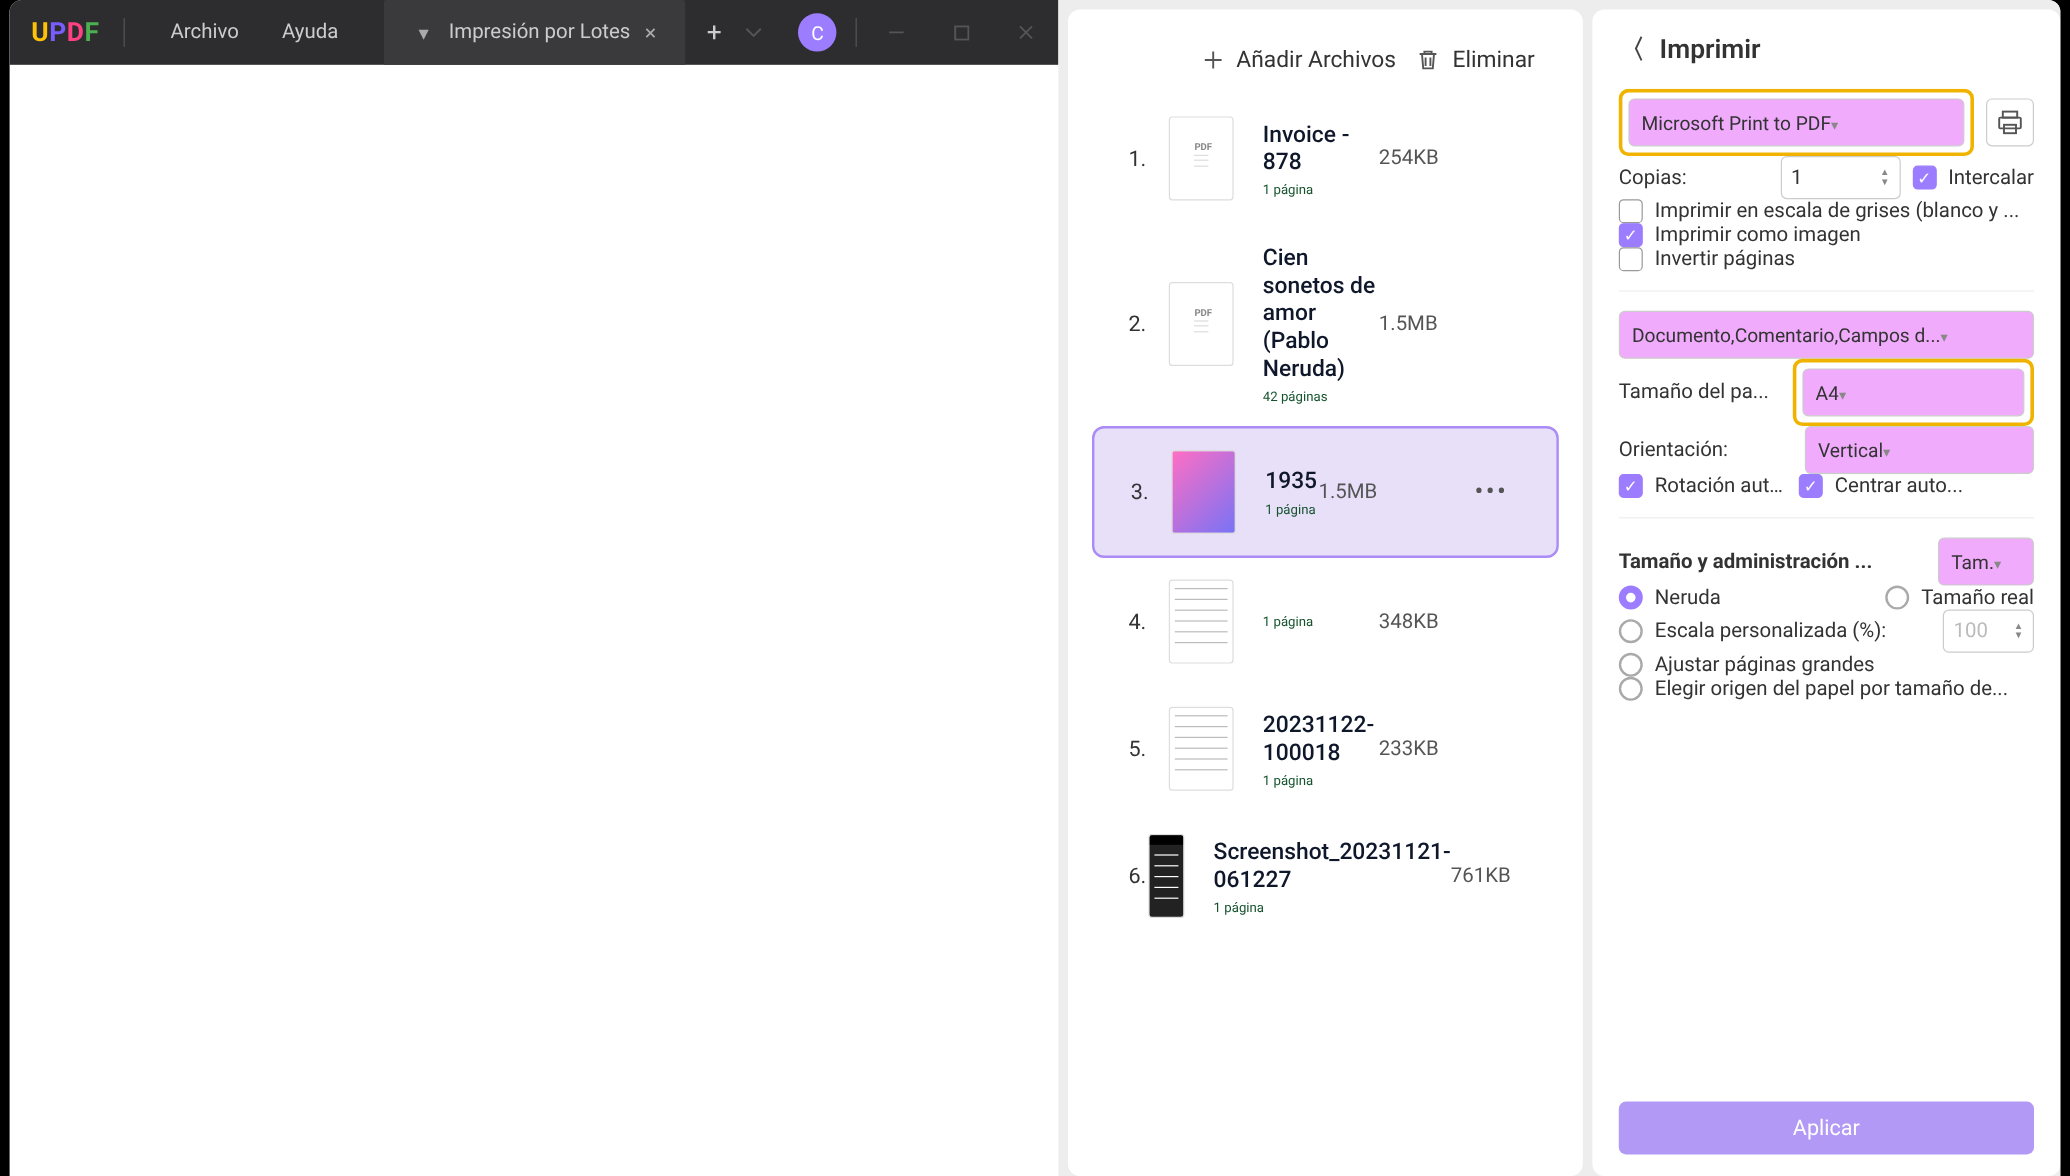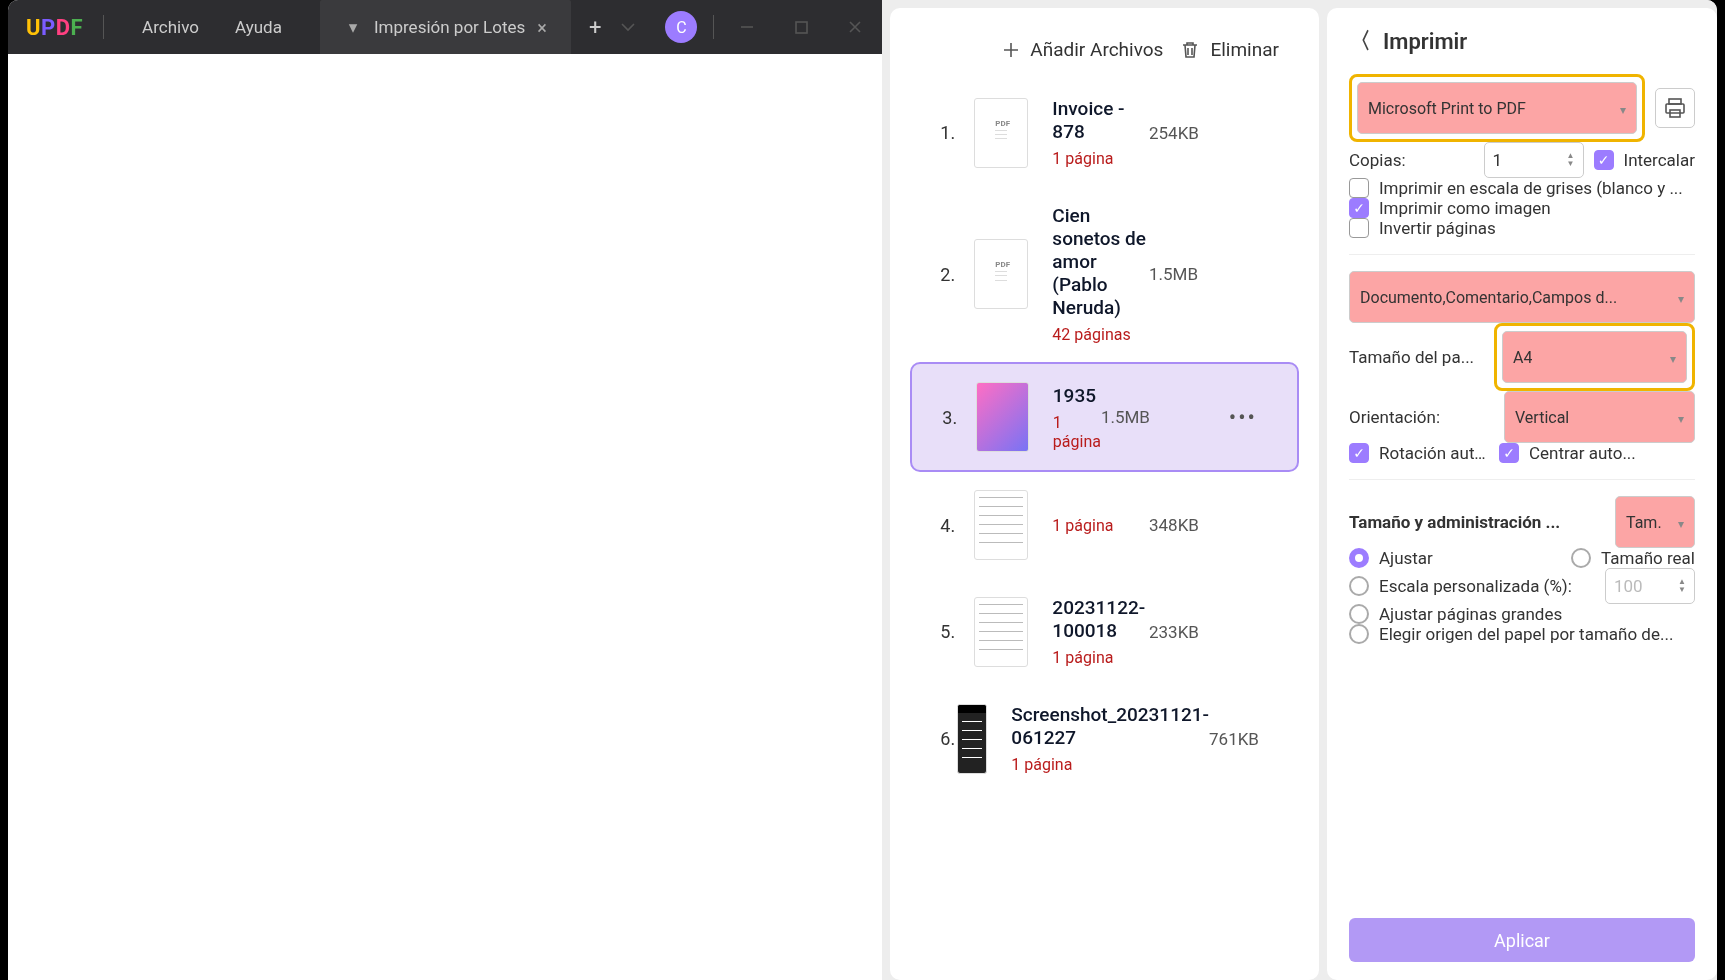--- a/index.html
+++ b/index.html
@@ -28,31 +28,31 @@
 .row-num{width:34px;font-size:18px;color:#333}
 .thumb{width:54px;height:70px;border:1px solid #ddd;border-radius:3px;margin-right:24px;background:#fff;overflow:hidden;display:flex;flex-direction:column}
 .thumb.t-pdf{padding:20px}.thumb.t-pdf .lbl{font-size:8px;color:#888;font-weight:700}.thumb.t-pdf .bar{height:3px;background:#ddd;margin:2px 0}
 .thumb.t-pdf .grad{flex:1;background:linear-gradient(135deg,#b8a5e0,#e0bad5);margin-top:6px}
 .thumb.t-img{background:linear-gradient(135deg,#ff6ec4,#7873f5);display:flex;align-items:center;justify-content:center}
 .thumb.t-doc{padding:2px}.thumb.t-doc .ln{height:1px;background:#bbb;margin:4px 2px}
 .thumb.t-dark{background:#222;padding:8px 2px 2px}.thumb.t-dark .hd{height:8px;background:#000;margin:-8px -2px 4px}
 .thumb.t-dark .ln{height:1px;background:#fff;margin:4px 2px}
 .file-info{flex:1}
 .file-name{font-size:19px;color:#0f172a;font-weight:500;margin-bottom:6px}
-.file-meta{font-size:16px;color:#b91c1c}
+.file-meta{font-size:11px;color:#14532d}
 .file-size{width:120px;font-size:17px;color:#555;text-align:left}
 .more-btn{font-size:22px;color:#555;letter-spacing:2px;cursor:pointer;padding:0 10px}
 .side-panel{width:390px;margin:8px 0 0 8px;background:#fff;border-radius:10px;display:flex;flex-direction:column;font-size:17px;color:#333}
 .sp-header{display:flex;align-items:center;gap:12px;padding:18px 22px;font-size:22px;font-weight:600}
 .sp-back{cursor:pointer;color:#444}
 .sp-body{flex:1;overflow-y:auto;padding:0 22px}
 .sp-row{display:flex;align-items:center;gap:10px;margin:0 0}
 .printer-row{display:flex;gap:10px;align-items:center}
 .highlight-box{border:3px solid #f0b400;border-radius:8px;padding:5px}
-.select{flex:1;height:52px;border:1px solid #ccc;border-radius:5px;padding:0 10px;background:#fca5a5;display:flex;align-items:center;justify-content:space-between;cursor:pointer;font-size:16px;min-width:0}
+.select{flex:1;height:40px;border:1px solid #ccc;border-radius:5px;padding:0 10px;background:#f0abfc;display:flex;align-items:center;justify-content:flex-start;cursor:pointer;font-size:16px;min-width:0}
 .select span:first-child{overflow:hidden;text-overflow:ellipsis;white-space:nowrap}
 .printer-icon{width:40px;height:40px;border:1px solid #ccc;border-radius:5px;display:flex;align-items:center;justify-content:center;cursor:pointer}
 .num-input{width:100px;height:36px;border:1px solid #ccc;border-radius:5px;display:flex;align-items:center;padding:0 8px;justify-content:space-between}
 .spin{display:flex;flex-direction:column;font-size:8px;color:#888;line-height:8px}
 .cbx{width:20px;height:20px;border-radius:4px;border:1.5px solid #999;display:inline-flex;align-items:center;justify-content:center;cursor:pointer;flex-shrink:0}
 .cbx.checked{background:#9c7cff;border-color:#9c7cff;color:#fff}
 .cbx.checked::after{content:"✓";font-size:14px}
 .radio{width:20px;height:20px;border-radius:50%;border:2px solid #aaa;display:inline-flex;align-items:center;justify-content:center;cursor:pointer;flex-shrink:0}
 .radio.checked{border:6px solid #9c7cff}
 .label{flex:1;overflow:hidden;text-overflow:ellipsis;white-space:nowrap}
@@ -290,28 +290,28 @@
         <div class="divider"></div>
         <div class="sp-row">
           <span class="label" style="font-weight:700">Tamaño y administración ...</span>
           <div class="select" style="flex:0 0 80px">
               <span>Tam.</span>
               <span class="chev"></span>
             </div>
         </div>
         <div class="sp-row">
           <span class="radio checked"></span>
-            <span class="label">Ajustar</span>
+            <span class="label">Neruda</span>
           <span class="radio"></span>
             <span>Tamaño real</span>
         </div>
         <div class="sp-row">
           <span class="radio"></span>
             <span class="label">Escala personalizada (%):</span>
-          <div class="num-input" style="width:90px">
+          <div class="num-input" style="width:76px">
               <span style="color:#bbb">100</span>
               <div class="spin">
                 <span>▲</span>
                 <span>▼</span>
               </div>
             </div>
         </div>
         <div class="sp-row">
             <span class="radio"></span>
             <span class="label">Ajustar páginas grandes</span>

